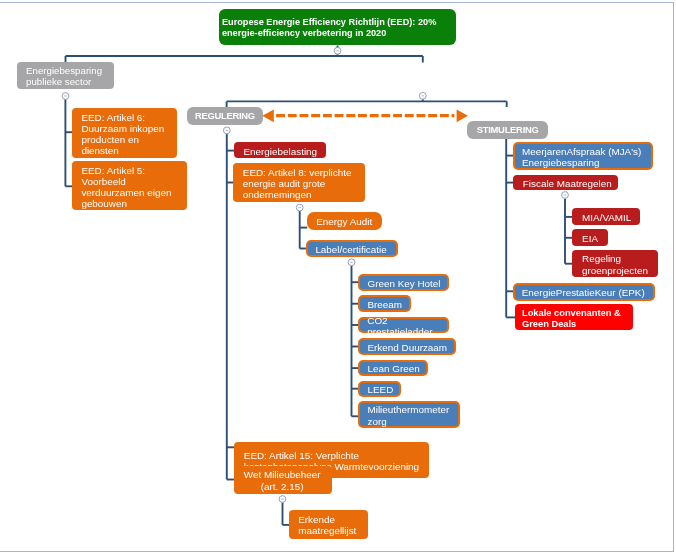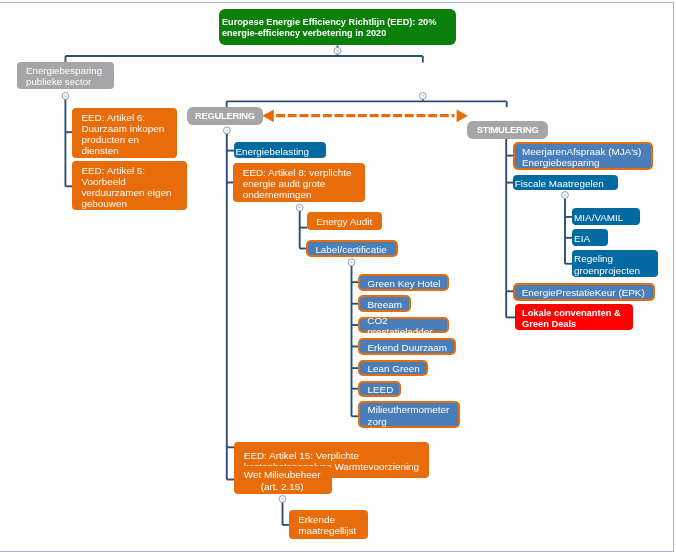--- a/index.html
+++ b/index.html
@@ -10,21 +10,21 @@
   svg#wires{position:absolute;left:0;top:0;width:676px;height:557px;}
   .node{position:absolute;box-sizing:border-box;border-radius:4px;color:#fff;
         display:flex;align-items:center;white-space:pre-line;}
   .orange,.blue,.blueorange,.red,.green{padding-top:1.8px;}
   .green{background:#0A800A;border-radius:6px;font-size:9.2px;font-weight:bold;
          line-height:10.9px;padding-left:3px;}
   .gray{background:#A6A6A8;border-radius:4px;font-size:9.7px;line-height:11px;padding-left:9.3px;align-items:flex-start;padding-top:3.4px;}
   .graycaps{background:#A6A6A8;border-radius:6px;font-size:9.4px;font-weight:bold;
             letter-spacing:-0.25px;justify-content:center;}
   .orange{background:#E96C0B;font-size:9.9px;line-height:11.1px;padding-left:9.5px;}
-  .blue{background:#0369a1;font-size:9.9px;line-height:11.1px;padding-left:2px;}
+  .blue{background:#b91c1c;font-size:9.9px;line-height:11.1px;padding-left:10px;}
   .blueorange{background:#4A7EB8;border:2.6px solid #E96C0B;font-size:9.9px;
               line-height:11.1px;padding-left:7.2px;border-radius:5px;}
   .red{background:#FF0000;font-size:9.3px;line-height:11.1px;padding-left:7.5px;font-weight:bold;padding-top:5px;}
 </style>
 </head>
 <body>
 
 <div id="page">
   <div id="frame"></div>
 
@@ -127,21 +127,21 @@
 Voorbeeld
 verduurzamen eigen
 gebouwen</div>
 
   <div class="node blue" style="left:233.5px;top:141.9px;width:92.3px;height:16.6px;">Energiebelasting</div>
 
   <div class="node orange" style="left:233.3px;top:163px;width:132px;height:39px;">EED: Artikel 8: verplichte
 energie audit grote
 ondernemingen</div>
 
-  <div class="node orange" style="left:306.7px;top:212px;width:75.8px;height:18px;">Energy Audit</div>
+  <div class="node orange" style="left:306.7px;top:212px;width:75.8px;height:18px;border-radius:7px;">Energy Audit</div>
 
   <div class="node blueorange" style="left:306.2px;top:239.9px;width:91.7px;height:17px;">Label/certificatie</div>
 
   <div class="node blueorange" style="left:358.3px;top:273.8px;width:91.1px;height:17.4px;">Green Key Hotel</div>
 
   <div class="node blueorange" style="left:358.3px;top:295.4px;width:52.7px;height:16.5px;">Breeam</div>
 
   <div class="node blueorange" style="left:358.1px;top:316.7px;width:91px;height:16.4px;">CO2 prestatieladder</div>
 
   <div class="node blueorange" style="left:358.3px;top:338.2px;width:97.5px;height:16.5px;">Erkend Duurzaam</div>

